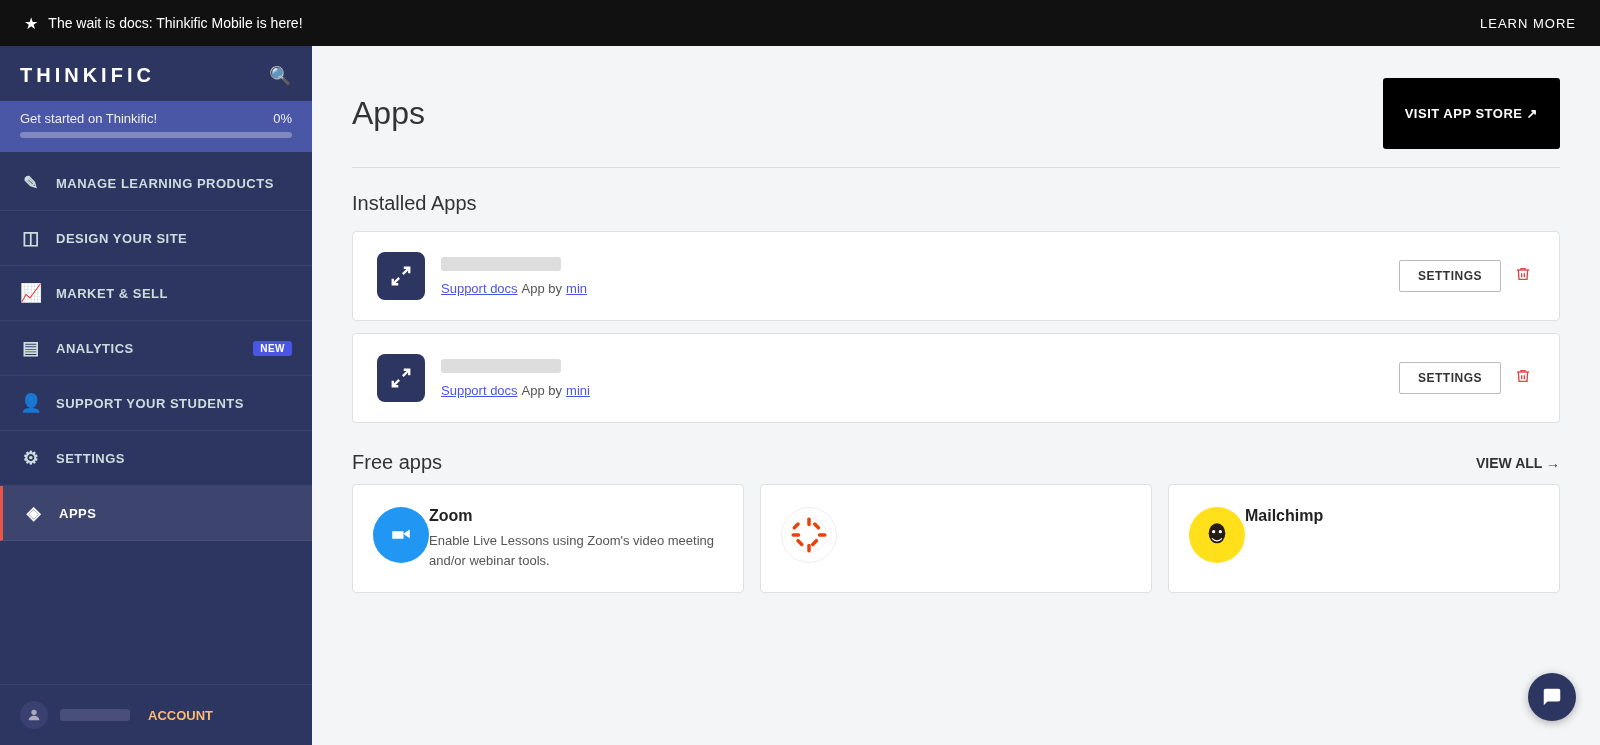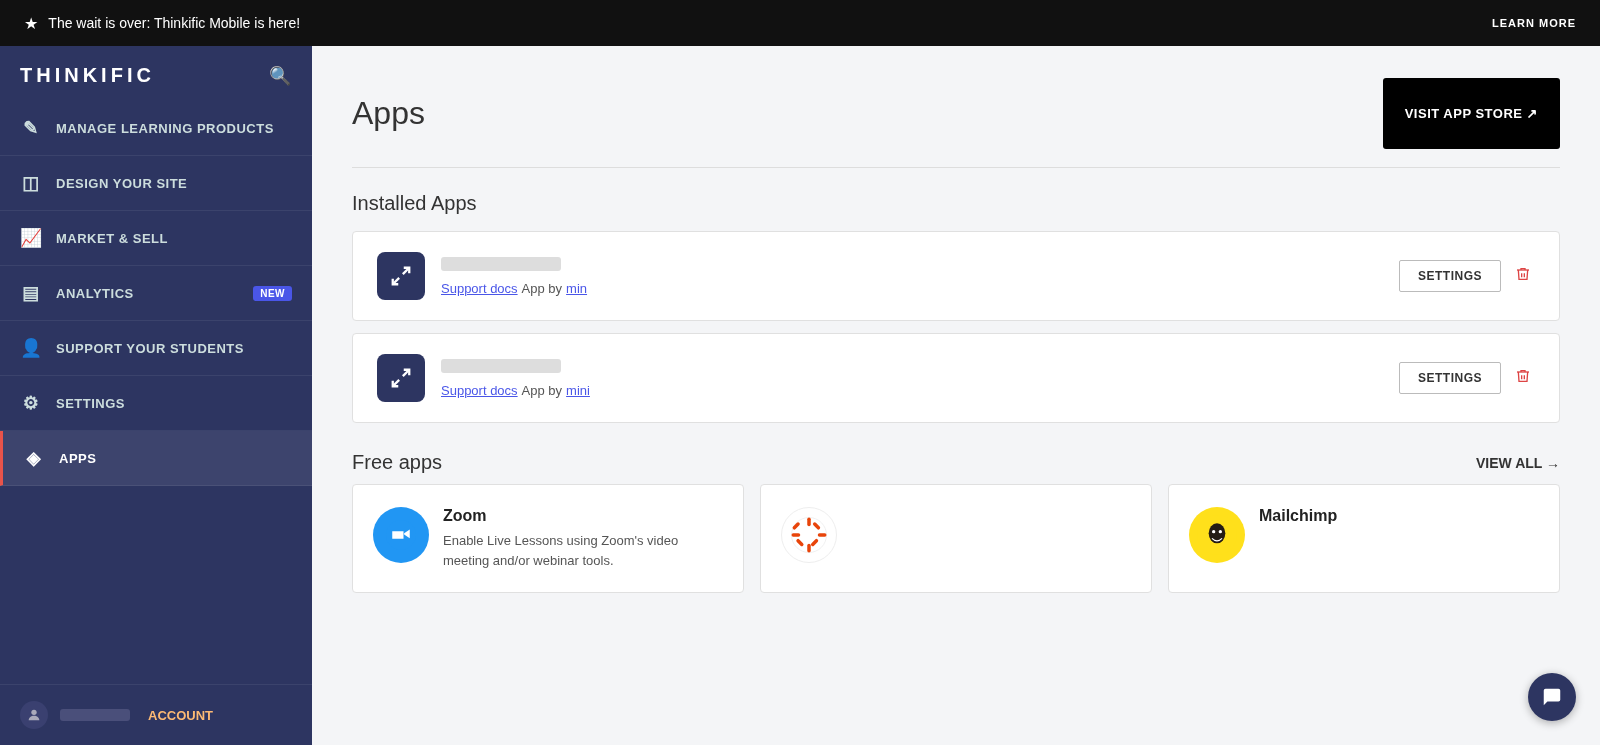--- a/index.html
+++ b/index.html
@@ -11,21 +11,21 @@
       color: #fff;
       display: flex;
       align-items: center;
       justify-content: space-between;
       padding: 0 24px;
       height: 46px;
       flex-shrink: 0;
     }
     .top-banner-left { display: flex; align-items: center; gap: 10px; font-size: 14px; }
     .top-banner-star { color: #fff; font-size: 16px; }
-    .top-banner-link { color: #fff; font-size: 11px; font-weight: 700; letter-spacing: 1px; text-decoration: none; }
+    .top-banner-link { color: #fff; font-size: 13px; font-weight: 400; letter-spacing: 1px; text-decoration: none; }
 
     
     .main-layout { display: flex; flex: 1; overflow: hidden; }
 
     
     .sidebar {
       width: 312px;
       background: #2d3561;
       color: #fff;
       display: flex;
@@ -195,21 +195,21 @@
       display: grid;
       grid-template-columns: repeat(3, 1fr);
       gap: 16px;
     }
     .free-app-card {
       background: #fff;
       border: 1px solid #e0e0e0;
       border-radius: 4px;
       padding: 22px 20px;
       display: flex;
-      gap: 14px;
+      gap: 0;
     }
     .free-app-icon { width: 56px; height: 56px; border-radius: 50%; flex-shrink: 0; display: flex; align-items: center; justify-content: center; font-size: 26px; }
     .zoom-icon-bg { background: #2196f3; }
     .zapier-icon-bg { background: #fff; border: 1px solid #eee; }
     .mailchimp-icon-bg { background: #ffe01b; }
     .free-app-info { flex: 1; }
     .free-app-name { font-size: 16px; font-weight: 600; color: #222; margin-bottom: 6px; }
     .free-app-desc { font-size: 13px; color: #555; line-height: 1.5; }
 
     
@@ -229,33 +229,42 @@
       font-size: 20px;
       box-shadow: 0 2px 8px rgba(0,0,0,0.3);
     }
   </style>
 </head>
 <body>
 
 <div class="top-banner">
   <div class="top-banner-left">
     <span class="top-banner-star">★</span>
-    <span>The wait is over: Thinkific Mobile is here!</span>
+    <span>The wait is docs: Thinkific Mobile is here!</span>
   </div>
   <a class="top-banner-link" href="#">LEARN MORE</a>
 </div>
 
 <div class="main-layout">
 
   <div class="sidebar">
     <div class="sidebar-logo-row">
       <span class="sidebar-logo">THINKIFIC</span>
       <span class="sidebar-search-icon">🔍</span>
     </div>
 
+    <div class="progress-section">
+      <div class="progress-label-row">
+        <span>Get started on Thinkific!</span>
+        <span>0%</span>
+      </div>
+      <div class="progress-bar-bg">
+        <div class="progress-bar-fill"></div>
+      </div>
+    </div>
 
     <div class="sidebar-nav">
 
       <div class="sidebar-item">
         <span class="sidebar-item-icon">✎</span>
         <span class="sidebar-item-label">MANAGE LEARNING PRODUCTS</span>
       </div>
 
       <div class="sidebar-item">
         <span class="sidebar-item-icon">◫</span>

